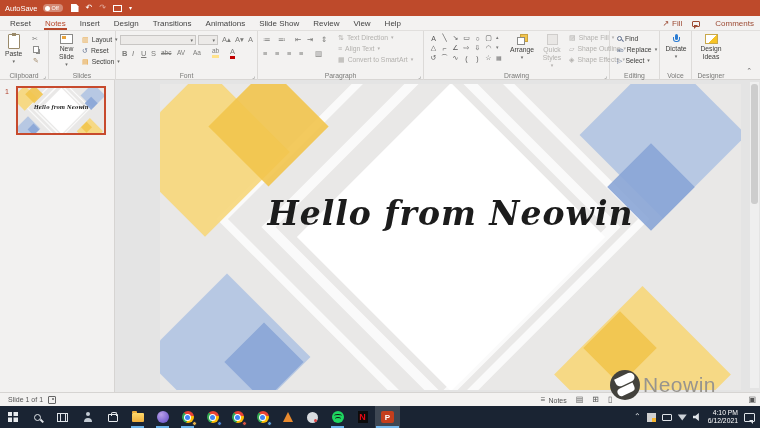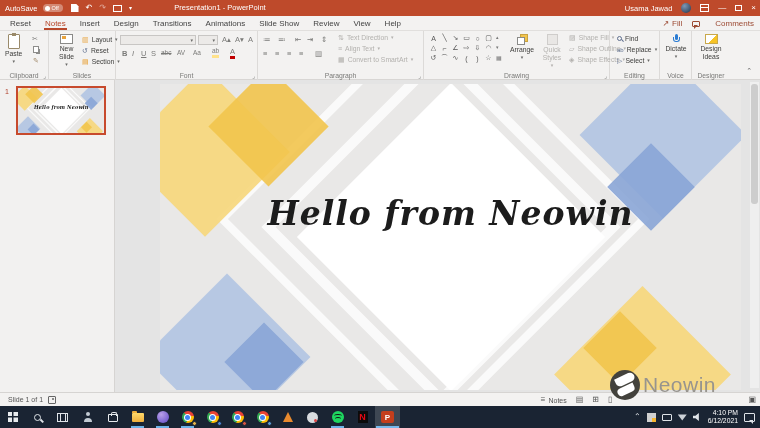--- a/index.html
+++ b/index.html
@@ -197,29 +197,20 @@
       <span class="dot"></span>
       <span class="st">Off</span>
     </span>
     <span class="qat">
       <span class="saveic"></span>
       <span class="qico">↶</span>
       <span class="qico" style="opacity:.5">↷</span>
       <span class="presic"></span>
       <span class="qico" style="font-size:6px">▾</span>
     </span>
-    <span id="tb-title">Presentation1 - PowerPoint</span>
-    <span id="tb-right">
-      <span>Usama Jawad</span>
-      <span class="avatar"></span>
-      <span class="ribopts"></span>
-      <span class="winbtn">—</span>
-      <span class="resic"></span>
-      <span class="winbtn">×</span>
-    </span>
   </div>
 
   <div id="tabrow">
     <span class="tab">Reset</span>
     <span class="tab active">Notes</span>
     <span class="tab">Insert</span>
     <span class="tab">Design</span>
     <span class="tab">Transitions</span>
     <span class="tab">Animations</span>
     <span class="tab">Slide Show</span>

